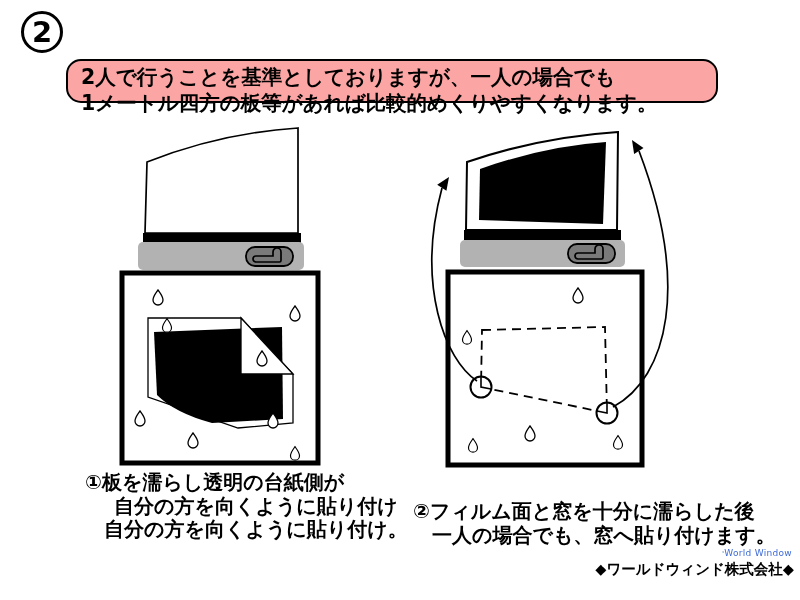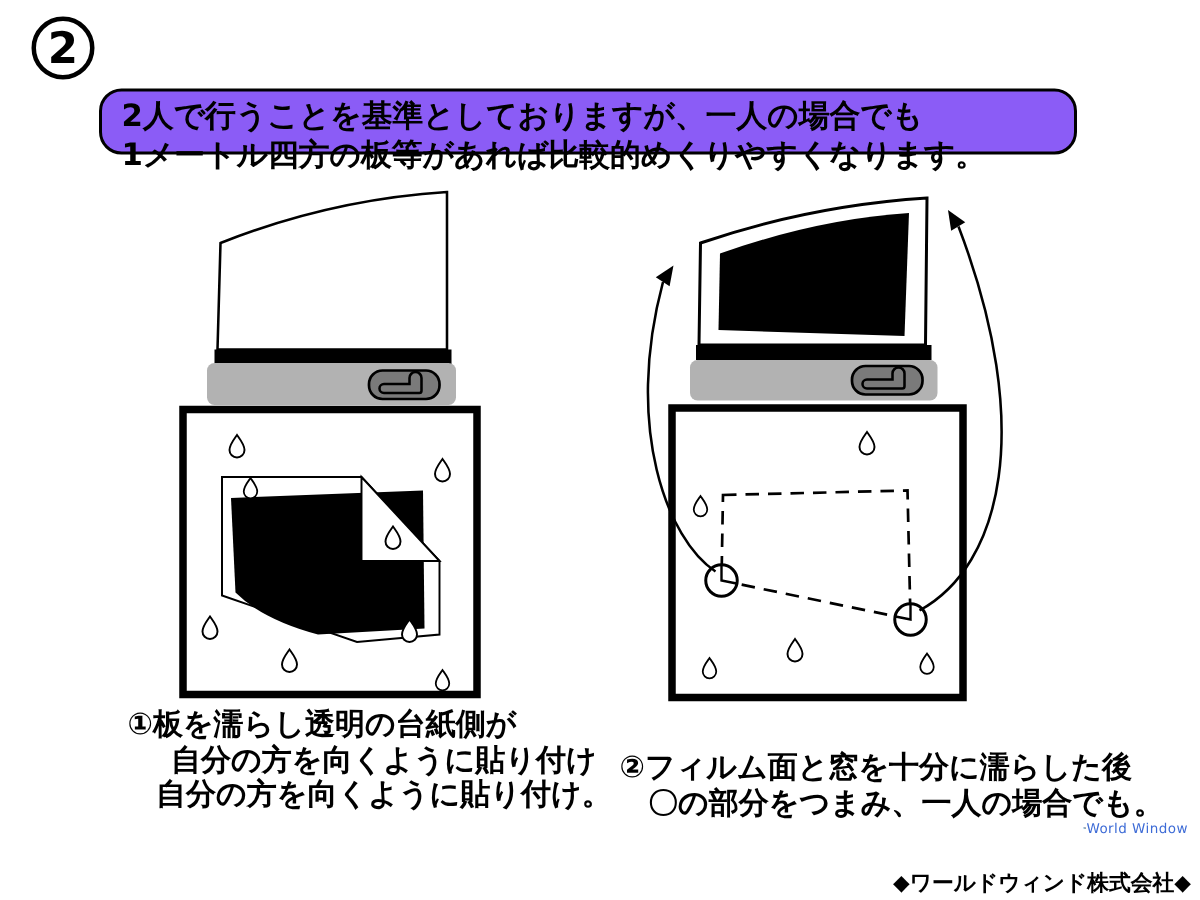--- a/index.html
+++ b/index.html
@@ -16,21 +16,21 @@
   #canvas{position:relative;width:800px;height:600px;background:#fff;}
 
   .step-badge{
     position:absolute;left:21px;top:11px;width:42px;height:42px;
     border:3px solid #000;border-radius:50%;
     display:flex;align-items:center;justify-content:center;
     font-size:29px;font-weight:600;line-height:1;
   }
   .bubble{
     position:absolute;left:66px;top:59px;width:652px;height:44px;
-    border:2.5px solid #000;border-radius:15px;background:#8b5cf6;
+    border:2.5px solid #000;border-radius:15px;background:#fca5a5;
     padding:3px 8px 0 13px;
     font-size:20.5px;line-height:26px;font-weight:600;white-space:nowrap;
   }
   .illus{position:absolute;}
   .illus-left{left:115px;top:125px;width:250px;height:350px;}
   .illus-right{left:400px;top:125px;width:300px;height:350px;}
 
   .caption{
     position:absolute;font-size:20px;line-height:23.5px;font-weight:600;
     white-space:nowrap;
@@ -41,21 +41,21 @@
 
   .logo-block{
     position:absolute;left:722px;top:539px;width:70px;
     display:flex;flex-direction:row;align-items:center;
   }
   .logo-subtitle{
     font-size:9px;line-height:10px;color:var(--logo-text-blue);
     margin-top:1px;letter-spacing:0.3px;white-space:nowrap;
   }
   .company-name{
-    position:absolute;right:6px;top:579px;
+    position:absolute;right:6px;top:560px;
     font-size:14.5px;font-weight:700;white-space:nowrap;
   }
   svg{display:block;}
 </style>
 </head>
 <body>
 
 <div id="canvas">
 
   <div class="step-badge">
@@ -136,21 +136,21 @@
   </svg>
 
   <div class="caption caption-left">
     <div>①板を濡らし透明の台紙側が</div>
     <div class="indent">自分の方を向くように貼り付け</div>
     <div class="indent">自分の方を向くように貼り付け。</div>
   </div>
 
   <div class="caption caption-right">
     <div>②フィルム面と窓を十分に濡らした後</div>
-    <div class="indent">〇の部分をつまみ、一人の場合でも。</div>
+    <div class="indent">一人の場合でも、窓へ貼り付けます。</div>
   </div>
 
   <div class="logo-block">
     <svg width="58" height="26" viewBox="0 0 58 26">
       <defs>
         <linearGradient id="wwgrad" x1="0" y1="0" x2="0" y2="1">
           <stop offset="0" style="stop-color:var(--logo-blue-top)"></stop>
           <stop offset="1" style="stop-color:var(--logo-blue-bottom)"></stop>
         </linearGradient>
       </defs>

